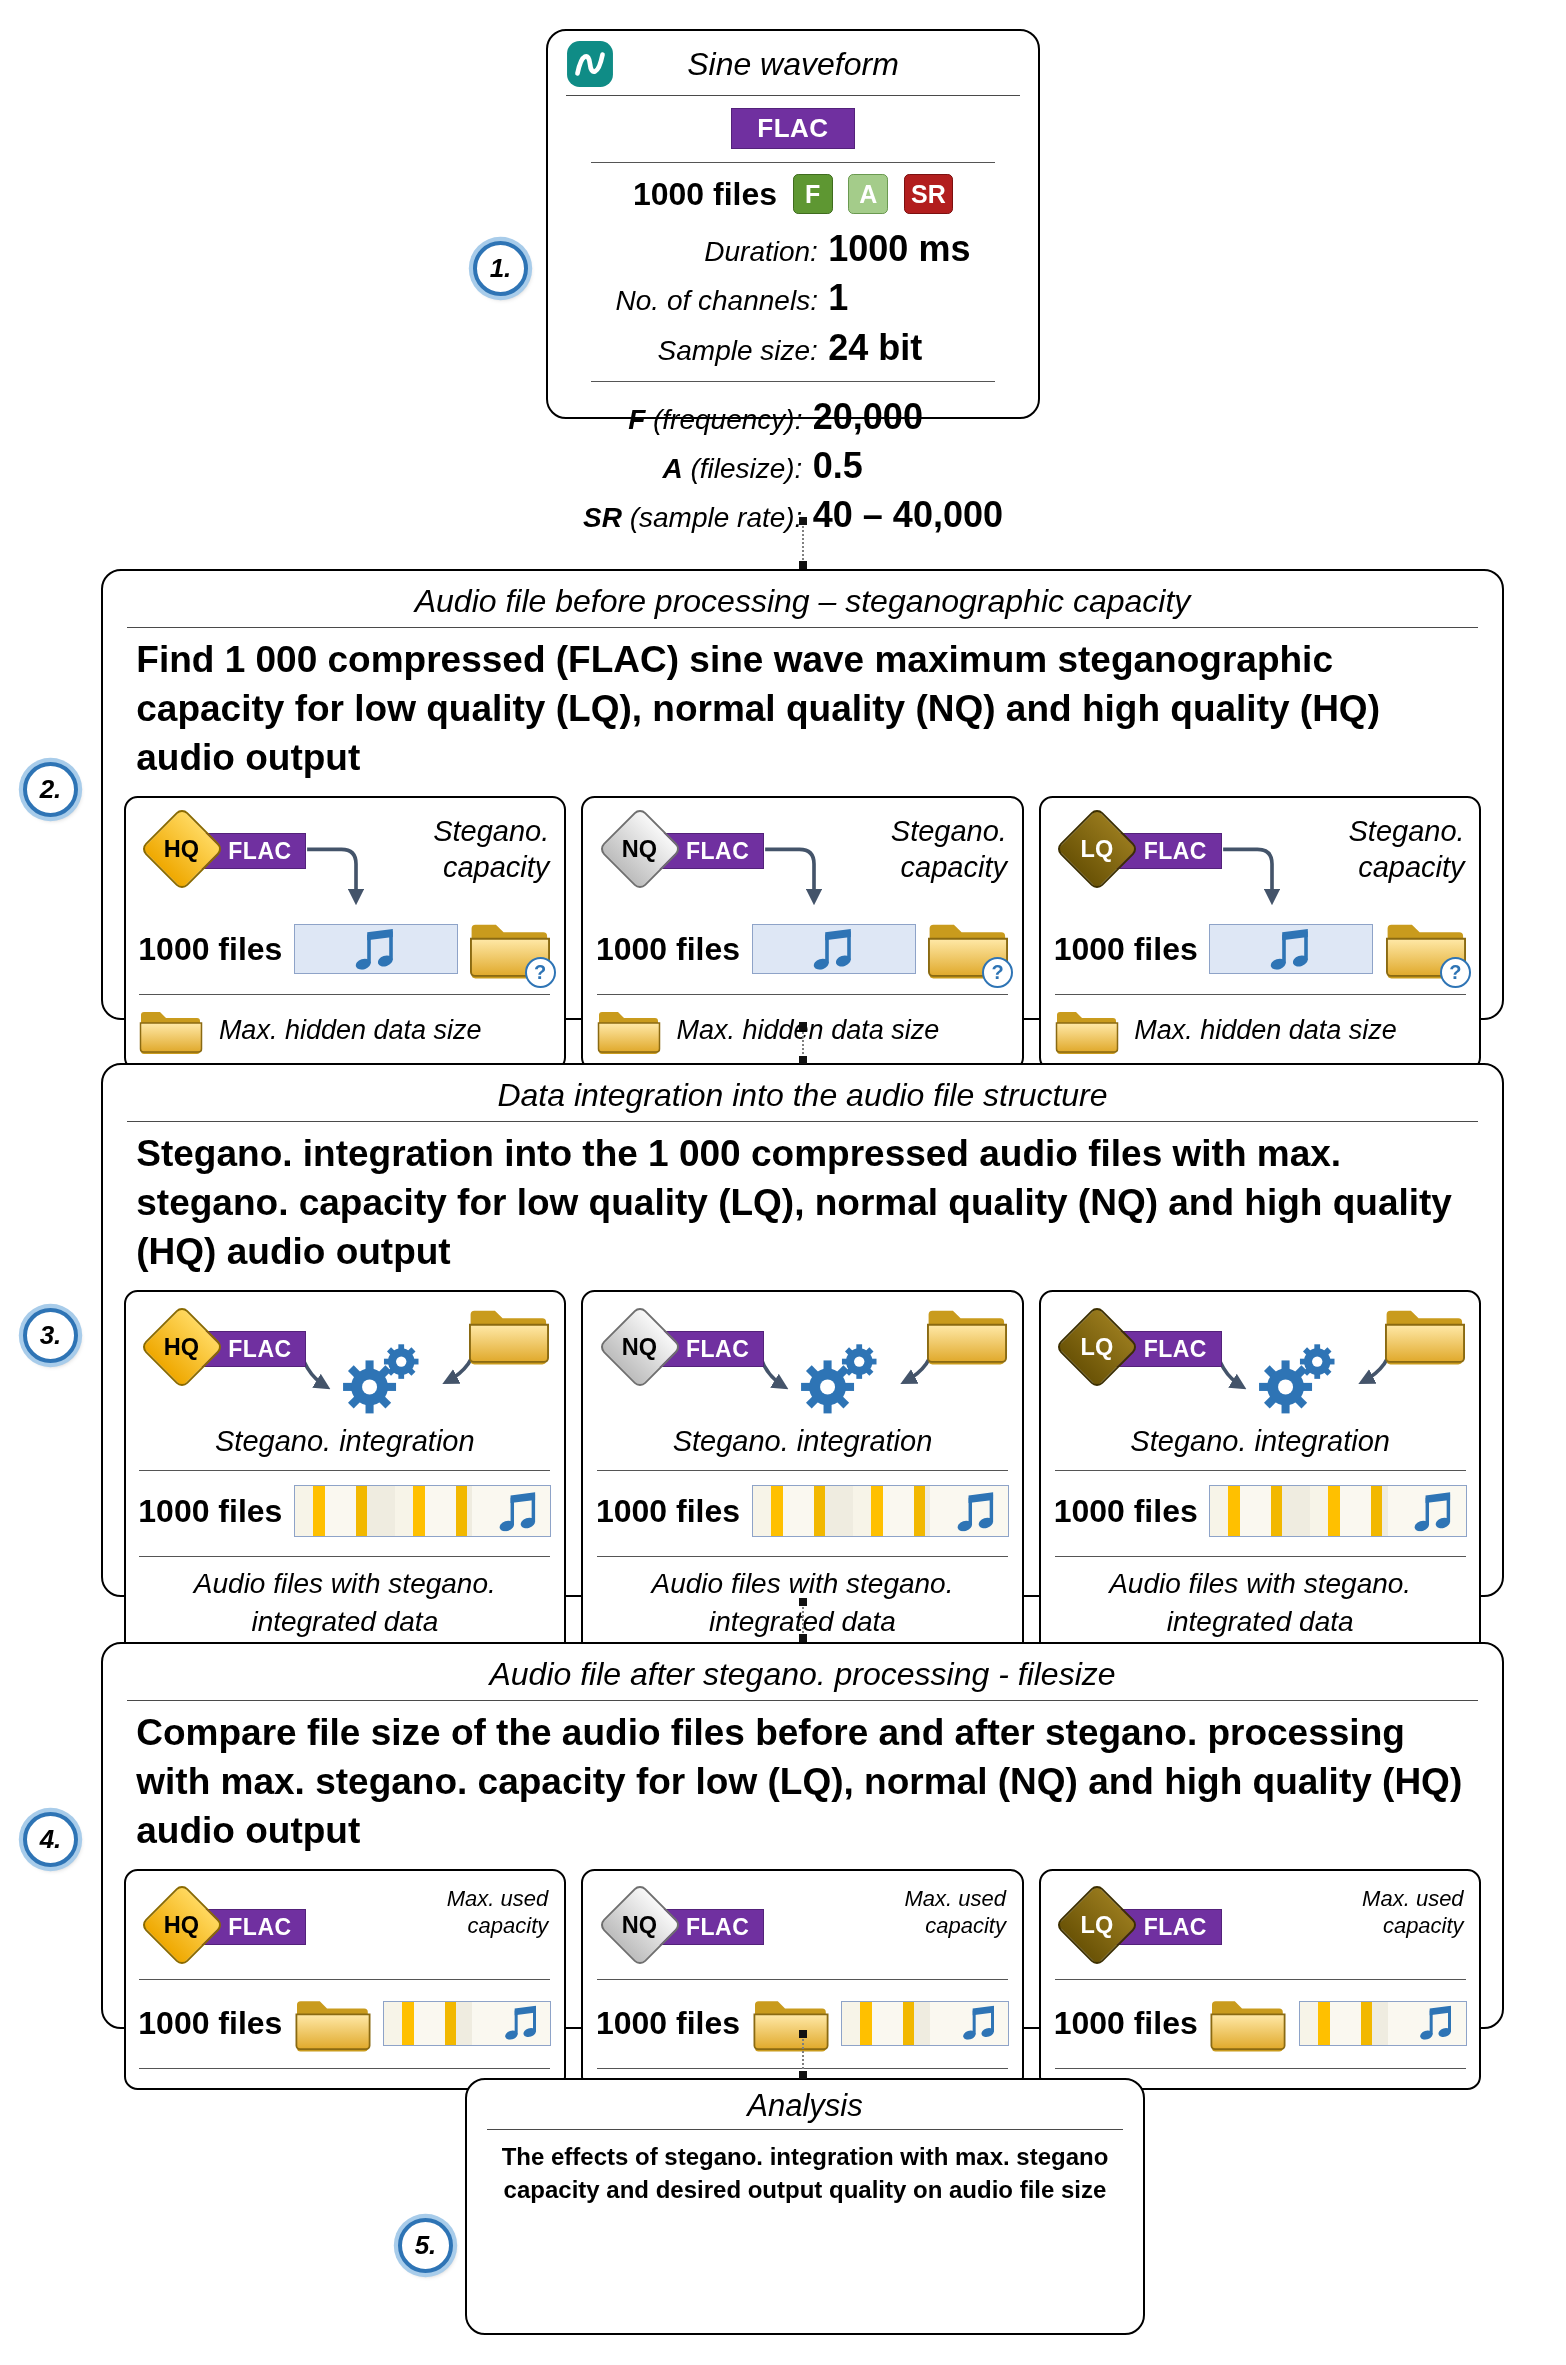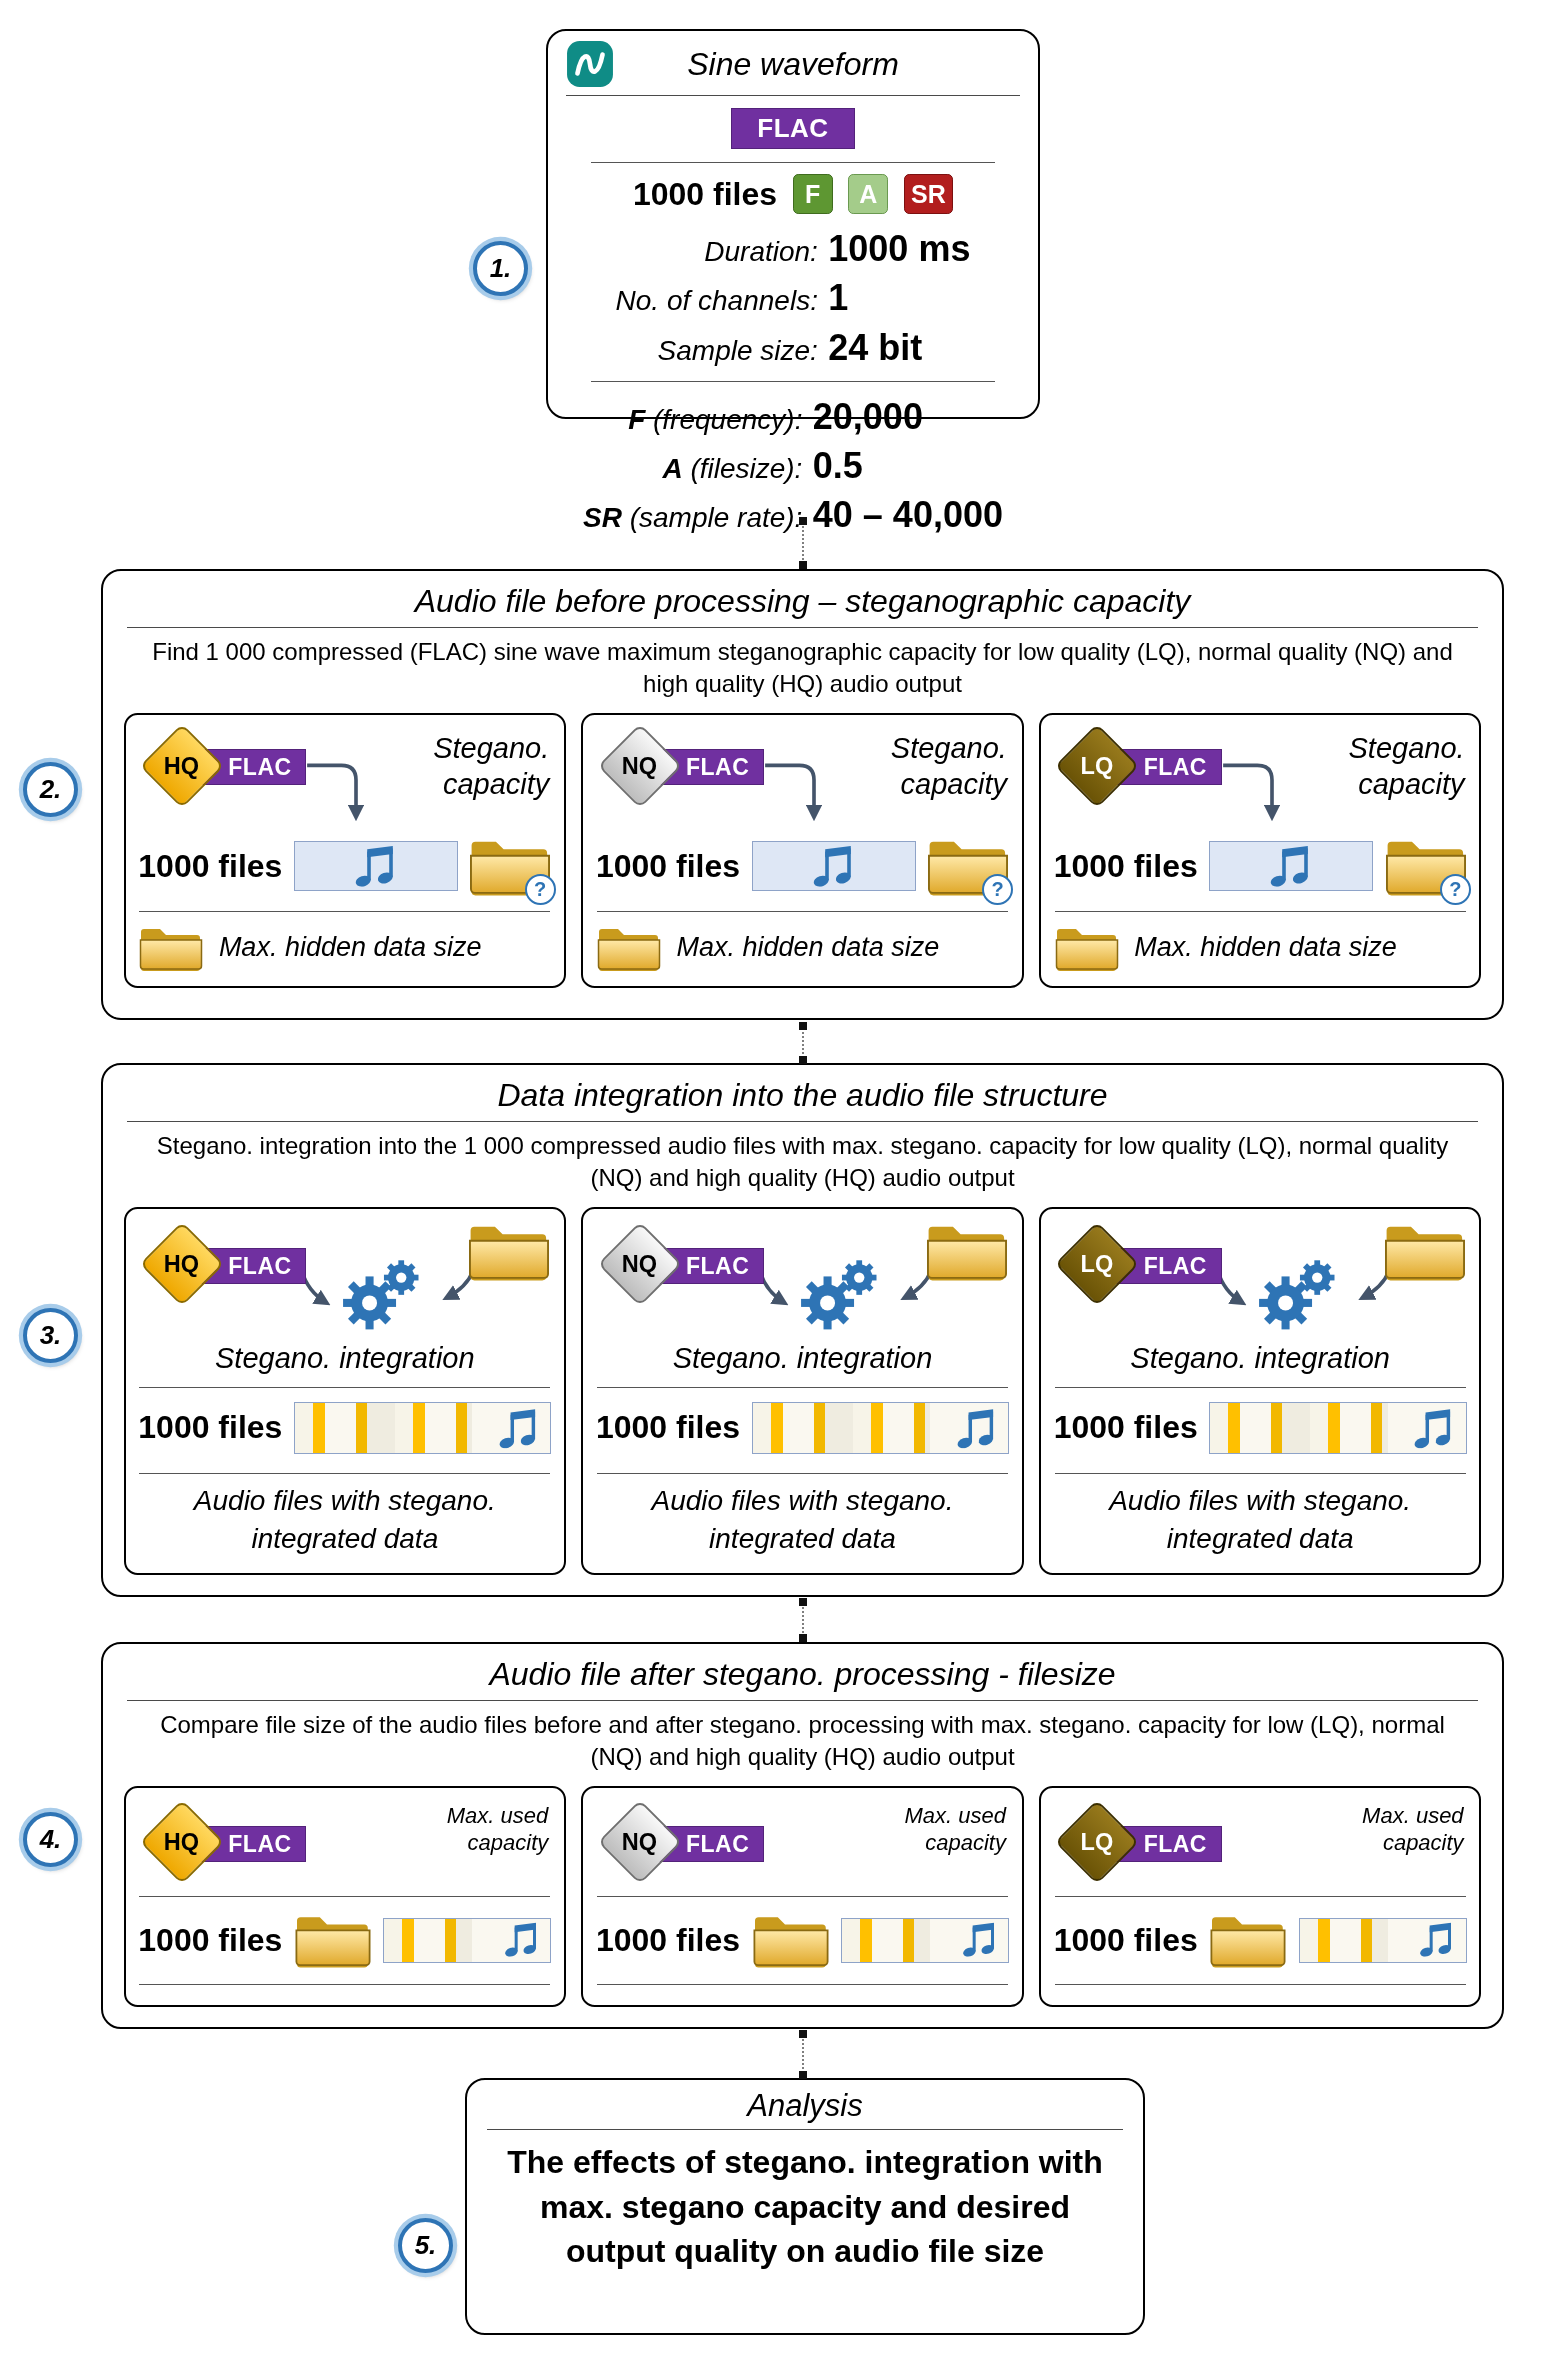--- a/index.html
+++ b/index.html
@@ -9,21 +9,21 @@
 
   .box{position:absolute;background:#fff;border:2.6px solid #000;border-radius:20px}
   .stage1{left:546px;top:29px;width:494px;height:390px;padding:9.4px 17.7px}
   .stage2{left:101px;top:569px;width:1403px;height:451px}
   .stage3{left:101px;top:1063px;width:1403px;height:534px}
   .stage4{left:101px;top:1642px;width:1403px;height:387px}
   .stage5{left:465px;top:2078px;width:680px;height:257px;padding:8.3px 15.6px}
   .sbox{padding:7.3px 17.7px}
 
   .stage-title{font-style:italic;font-weight:normal;font-size:32px;text-align:center;padding:5.2px 0 6.3px;border-bottom:1.6px solid #4a4a4a;margin:0 6.3px}
-  .stage-sub{font-weight:normal;font-size:24px;line-height:1.32;text-align:center;margin:8.3px 15.6px 0}
+  .stage-sub{font-weight:bold;font-size:37px;line-height:1.32;margin:8.3px 15.6px 0}
   .panels{display:flex;gap:15.6px;margin:13.6px 3.1px 0}
   .panel{flex:1;border:2.1px solid #000;border-radius:13.6px;background:#fff;padding:9.4px 12.5px;position:relative}
   .s2p .panel{height:275px}
   .s3p .panel{height:368px}
   .s4p .panel{height:221px}
 
   
   .combo{position:relative;width:175px;height:85px;flex:none}
   .flac{position:absolute;left:61px;top:25px;z-index:1;background:#7030A0;border:1.6px solid #53227a;color:#fff;font-weight:bold;font-size:23px;line-height:32px;padding:1px 13.6px 1px 28px;border-radius:0;letter-spacing:0.5px}
   .diamond{position:absolute;left:13.6px;top:11.5px;width:60px;height:60px;transform:rotate(45deg);border-radius:8.3px;display:flex;align-items:center;justify-content:center;z-index:2;border:2.1px solid}
@@ -82,21 +82,21 @@
   .b-a{background:#A4CC8A;border:1.6px solid #6a9950}
   .b-sr{background:#B21E1E;border:1.6px solid #7c1010}
   .s1-grid{display:grid;grid-template-columns:auto auto;column-gap:10.4px;row-gap:7.3px;justify-content:center;margin-top:13.6px;align-items:baseline}
   .g-label{font-style:italic;font-size:28px;text-align:right}
   .g-label b{font-weight:bold}
   .g-value{font-weight:bold;font-size:36px}
   .sep1{margin:12.5px 25px 0}
 
   
   .s5-title{font-style:italic;font-weight:normal;font-size:31px;text-align:center;padding-bottom:5.2px;border-bottom:1.6px solid #4a4a4a;margin:0 4.2px}
-  .s5-body{font-weight:bold;font-size:32px;line-height:1.4;text-align:center;margin:9.4px auto 0;max-width:615px}
+  .s5-body{font-weight:bold;font-size:24px;line-height:1.4;text-align:center;margin:9.4px auto 0;max-width:615px}
 
   
   .stepnum{position:absolute;width:55px;height:55px;border-radius:50%;background:#fff;border:4.2px solid #2E74B5;box-shadow:0 0 0 4.2px #A8CCEA,2.1px 3.1px 5.2px rgba(0,0,0,.25);display:flex;align-items:center;justify-content:center;font-weight:bold;font-style:italic;font-size:26px;z-index:5}
   .n1{left:473px;top:241px}
   .n2{left:23px;top:762px}
   .n3{left:23px;top:1308px}
   .n4{left:23px;top:1812px}
   .n5{left:398px;top:2218px}
 
   

